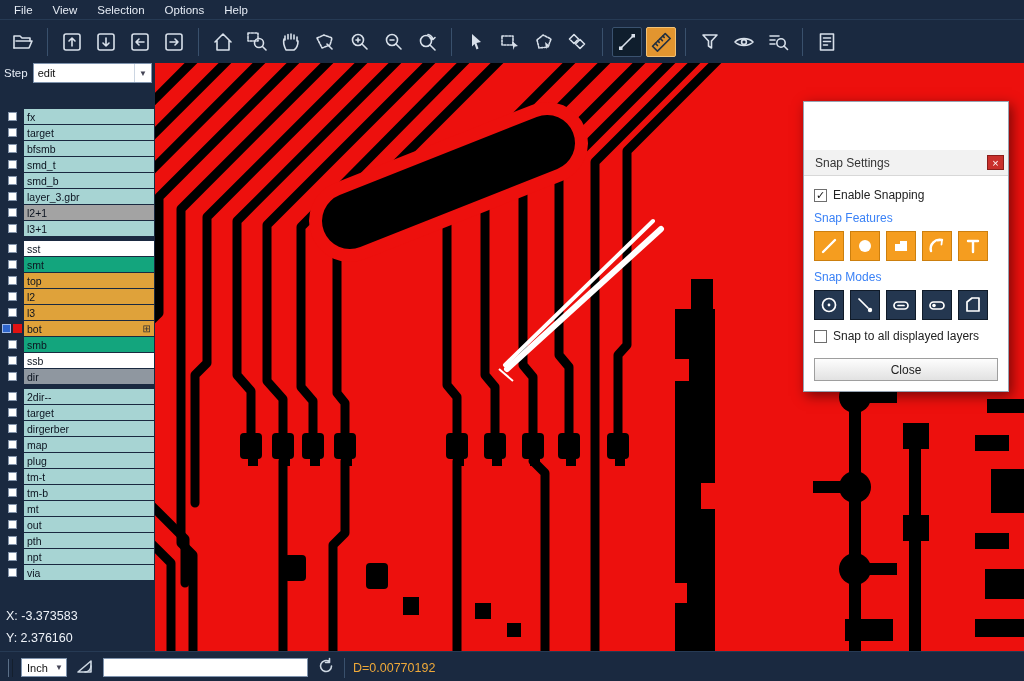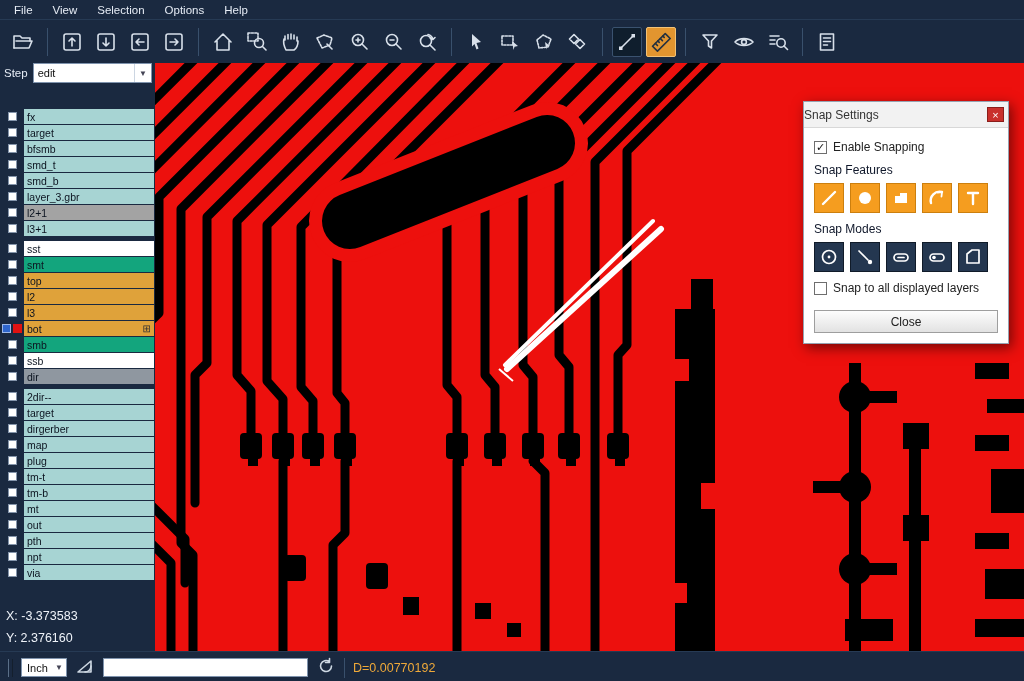--- a/index.html
+++ b/index.html
@@ -36,26 +36,26 @@
   .grid-ic{margin-left:auto;margin-right:3px;font-size:10px;color:#333;line-height:1;}
   .lgap{height:4px;}
   .coords{margin-top:auto;padding:0 6px 10px;color:#eef2f8;font-size:12.5px;line-height:22px;}
 
   
   .canvasarea{position:relative;flex:1;overflow:hidden;background:#ed100d;}
   svg.pcb{display:block;}
 
   
   .snap-dialog{position:absolute;left:648px;top:38px;width:206px;background:#fff;border:1px solid #96a3b2;box-shadow:3px 4px 12px rgba(0,0,0,.5);font-size:12px;color:#222;box-sizing:border-box;}
-  .sd-title{height:25px;background:#f2f2f2;border-bottom:1px solid #d8d8d8;display:flex;align-items:center;padding-left:0;font-size:12px;color:#333;}
+  .sd-title{height:25px;background:#f2f2f2;border-bottom:1px solid #d8d8d8;display:flex;align-items:center;padding-left:11px;font-size:12px;color:#333;margin-top:48px;}
   .sd-close{margin-left:auto;margin-right:4px;width:17px;height:15px;background:#c9302c;color:#fff;display:flex;align-items:center;justify-content:center;font-size:11px;border:1px solid #8b1d1a;box-sizing:border-box;cursor:default;}
   .sd-body{padding:8px 10px 10px;}
   .sd-check{display:flex;align-items:center;gap:6px;margin:4px 0 6px;}
   .sd-cb{width:13px;height:13px;border:1px solid #6e6e6e;background:#fff;display:flex;align-items:center;justify-content:center;font-size:11px;color:#111;box-sizing:border-box;flex:0 0 auto;}
-  .sd-sec{margin:9px 0 6px;color:#0f172a;}
+  .sd-sec{margin:9px 0 6px;color:#3b82f6;}
   .sd-row{display:flex;gap:6px;}
   .fbtn{width:30px;height:30px;background:#f59d1f;border:1px solid #cc7f0e;display:flex;align-items:center;justify-content:center;box-sizing:border-box;}
   .fbtn svg{stroke:#fff;fill:none;stroke-width:2.4;stroke-linecap:round;stroke-linejoin:round;}
   .mbtn{width:30px;height:30px;background:#243750;border:1px solid #101b29;display:flex;align-items:center;justify-content:center;box-sizing:border-box;}
   .mbtn svg{stroke:#fff;fill:none;stroke-width:1.7;stroke-linecap:round;stroke-linejoin:round;}
   .sd-closebtn{margin-top:9px;width:100%;height:23px;background:linear-gradient(#fdfdfd,#e2e2e2);border:1px solid #9e9e9e;font-size:12px;color:#222;font-family:inherit;}
 
   
   .statusbar{height:31px;background:#1a2940;border-top:1px solid #263a54;display:flex;align-items:center;padding:0 8px;gap:8px;flex:0 0 auto;}
   .grip{width:3px;height:18px;border-left:1px solid #5a6f88;border-right:1px solid #141f2d;}

